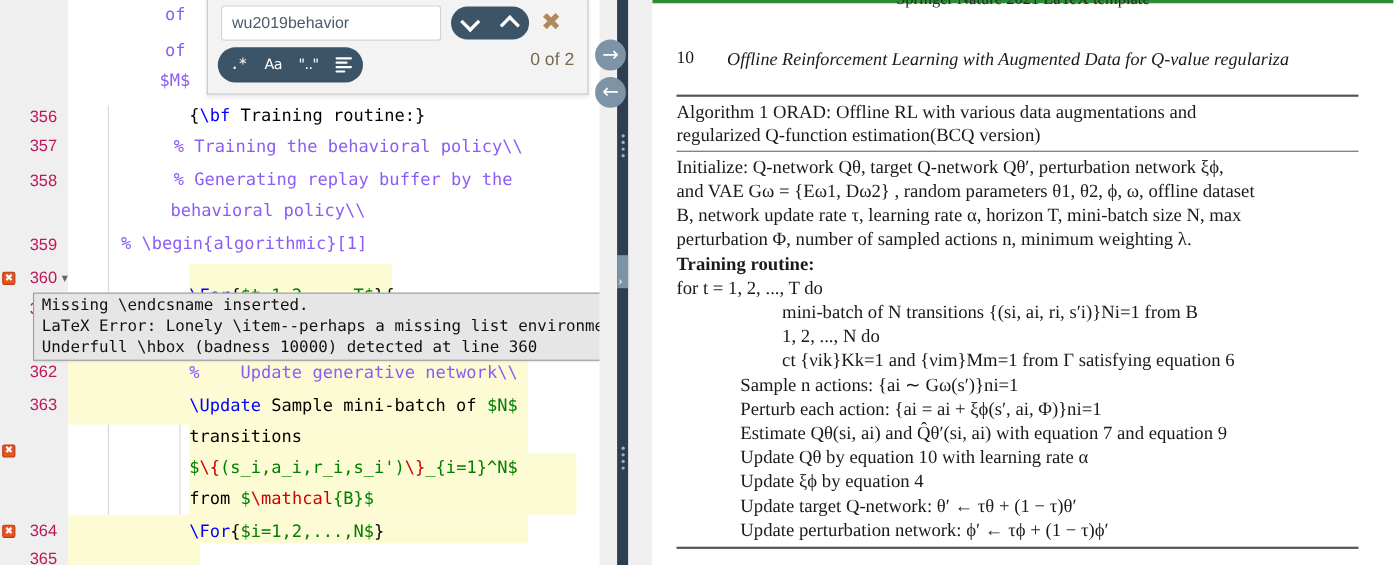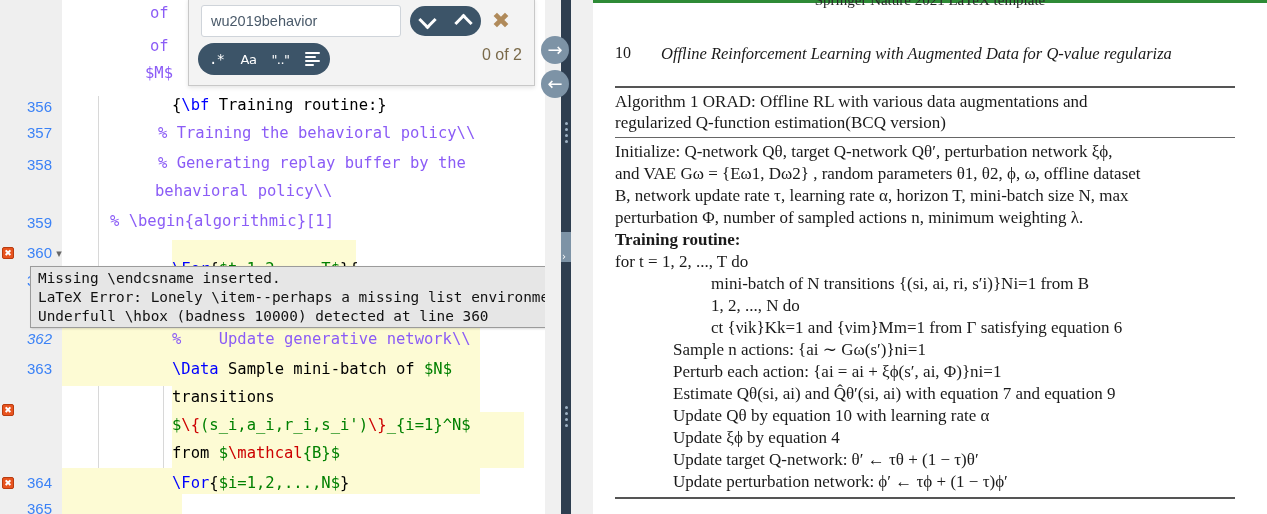--- a/index.html
+++ b/index.html
@@ -42,21 +42,21 @@
     white-space: pre;
     color: #000000;
   }
   .ln {
     position: absolute;
     left: 0; width: 52px;
     text-align: right;
     height: 26px; line-height: 26px;
     font-family: "Liberation Sans", sans-serif;
     font-size: 15px;
-    color: #3b82f6;
+    color: #be185d;
   }
   .errmark {
     position: absolute;
     left: 2px;
     width: 12px; height: 12px;
     background: #e8541f;
     border: 1px solid #b93c10;
     border-radius: 2px;
     color:#fff; font-size: 9px; line-height: 11px; text-align:center;
     font-family: "DejaVu Sans", sans-serif;
@@ -306,21 +306,21 @@
       <div class="indentguide" style="left:101px; top:356px; height:158px;"></div>
       <div class="indentguide" style="left:101px; top:330px; height:26px;"></div>
     </div>
 
     <div class="ln" style="top:94px;">356</div>
     <div class="ln" style="top:120px;">357</div>
     <div class="ln" style="top:152px;">358</div>
     <div class="ln" style="top:210px;">359</div>
     <div class="ln" style="top:240px;">360</div>
     <div class="ln" style="top:268px;">361</div>
-    <div class="ln" style="top:326px;font-style:italic;">362</div>
+    <div class="ln" style="top:326px;">362</div>
     <div class="ln" style="top:356px;">363</div>
     <div class="ln" style="top:470px;">364</div>
     <div class="ln" style="top:496px;">365</div>
 
     <div class="errmark" style="top:247px;">✖</div>
     <div class="errmark" style="top:404px;">✖</div>
     <div class="errmark" style="top:477px;">✖</div>
     <div class="fold" style="left:54px; top:240px;">▾</div>
 
     <div class="hl" style="position:absolute; left:172px; top:240px; width:184px; height:26px;"></div>
@@ -341,21 +341,21 @@
 
     <div class="code-line" style="left:155px; top:178px;"><span class="tok-comment">behavioral policy\\</span></div>
     <div class="code-line" style="left:158px; top:150px;"><span class="tok-comment">% Generating replay buffer by the</span></div>
 
     <div class="code-line" style="left:110px; top:208px;"><span class="tok-comment">% \begin{algorithmic}[1]</span></div>
 
     <div class="code-line" style="left:172px; top:256px;"><span class="tok-cmd">\For</span><span class="tok-plain">{</span><span class="tok-math">$t=1,2,...,T$</span><span class="tok-plain">}{</span></div>
 
     <div class="code-line" style="left:172px; top:326px;"><span class="tok-comment">%    Update generative network\\</span></div>
 
-    <div class="code-line" style="left:172px; top:356px;"><span class="tok-cmd">\Data</span><span class="tok-plain"> Sample mini-batch of </span><span class="tok-math">$N$</span></div>
+    <div class="code-line" style="left:172px; top:356px;"><span class="tok-cmd">\Update</span><span class="tok-plain"> Sample mini-batch of </span><span class="tok-math">$N$</span></div>
     <div class="code-line" style="left:172px; top:384px;"><span class="tok-plain">transitions</span></div>
     <div class="code-line" style="left:172px; top:412px;"><span class="tok-math">$</span><span class="tok-red">\{</span><span class="tok-math">(s_i,a_i,r_i,s_i')</span><span class="tok-red">\}</span><span class="tok-math">_{i=1}^N$</span></div>
     <div class="code-line" style="left:172px; top:440px;"><span class="tok-plain">from </span><span class="tok-math">$</span><span class="tok-red">\mathcal</span><span class="tok-math">{B}$</span></div>
 
     <div class="code-line" style="left:172px; top:470px;"><span class="tok-cmd">\For</span><span class="tok-plain">{</span><span class="tok-math">$i=1,2,...,N$</span><span class="tok-plain">}</span></div>
 
     <div id="search-widget">
       <input id="search-input" type="text" value="wu2019behavior" style="">
 
       <div id="nav-pill">

